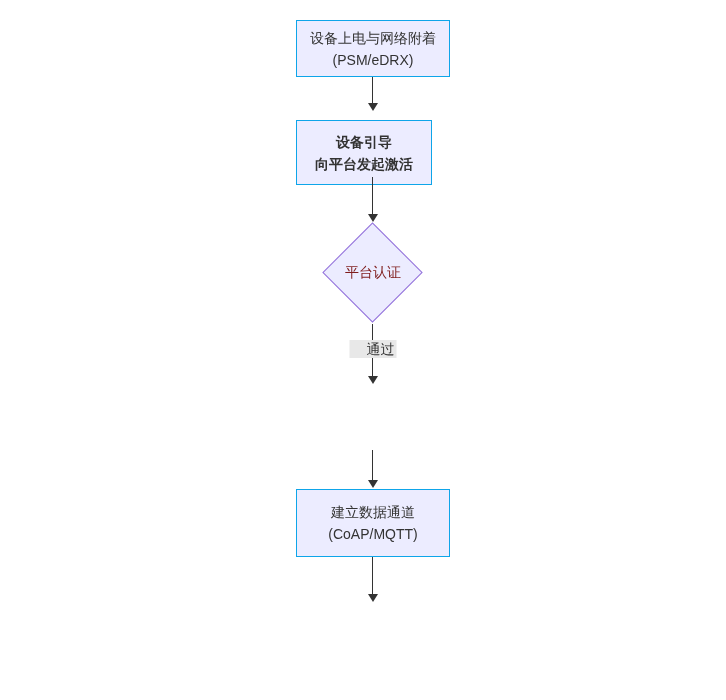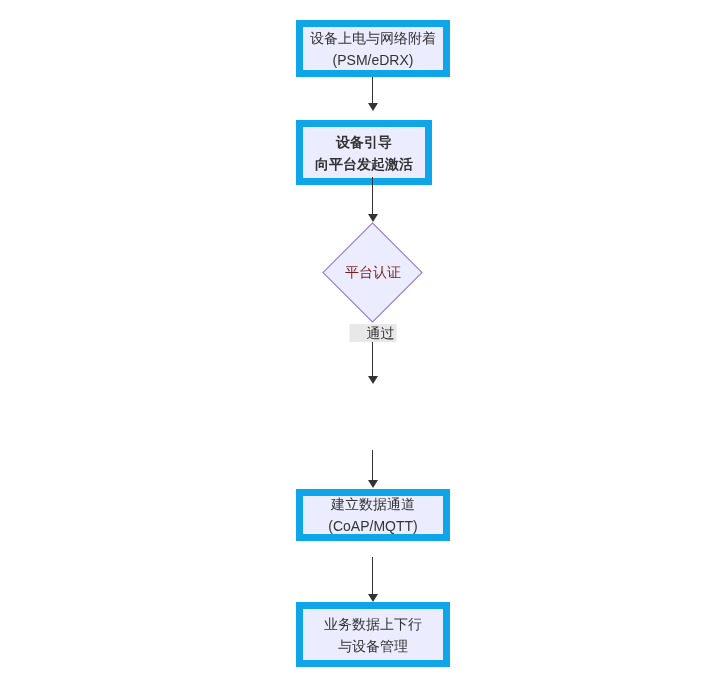--- a/index.html
+++ b/index.html
@@ -12,21 +12,21 @@
     width: 726px;
     height: 700px;
     background: #ffffff;
     font-family: "Liberation Sans", "DejaVu Sans", sans-serif;
     overflow: hidden;
   }
   .node {
     position: absolute;
     box-sizing: border-box;
     background: #ECECFF;
-    border: 7px solid #0ea5e9;
+    border: 1px solid #0ea5e9;
     color: #333333;
     font-size: 14px;
     line-height: 22px;
     display: flex;
     flex-direction: column;
     justify-content: center;
     align-items: center;
     text-align: center;
   }
   .diamond-wrap {
@@ -100,32 +100,28 @@
   <div class="edge-line" style="left:372px; top:177px; height:38px;"></div>
   <div class="arrowhead" style="left:368px; top:214px;"></div>
 
   <div class="diamond-wrap" style="left:322px; top:222px; width:102px; height:102px;">
     <div class="diamond-shape"></div>
     <div class="diamond-label">平台认证</div>
   </div>
 
   <div class="edge-line" style="left:372px; top:324px; height:53px;"></div>
   <div class="arrowhead" style="left:368px; top:376px;"></div>
-  <div class="edge-label" style="left:373px; top:324px;padding-left:17px;">通过</div>
+  <div class="edge-label" style="left:373px; top:340px;padding-left:17px;">通过</div>
 
 
   <div class="edge-line" style="left:372px; top:450px; height:31px;"></div>
   <div class="arrowhead" style="left:368px; top:480px;"></div>
 
-  <div class="node" style="left:296px; top:489px; width:154px; height:52px;">
+  <div class="node" style="left:296px; top:489px; width:154px; height:68px;">
     <div>建立数据通道</div>
     <div>(CoAP/MQTT)</div>
   </div>
 
   <div class="edge-line" style="left:372px; top:557px; height:38px;"></div>
   <div class="arrowhead" style="left:368px; top:594px;"></div>
 
-  <div class="node" style="left:296px; top:602px; width:154px; height:65px;">
-    <div>业务数据上下行</div>
-    <div>与设备管理</div>
-  </div>
 
 </div>
 
 </body></html>

